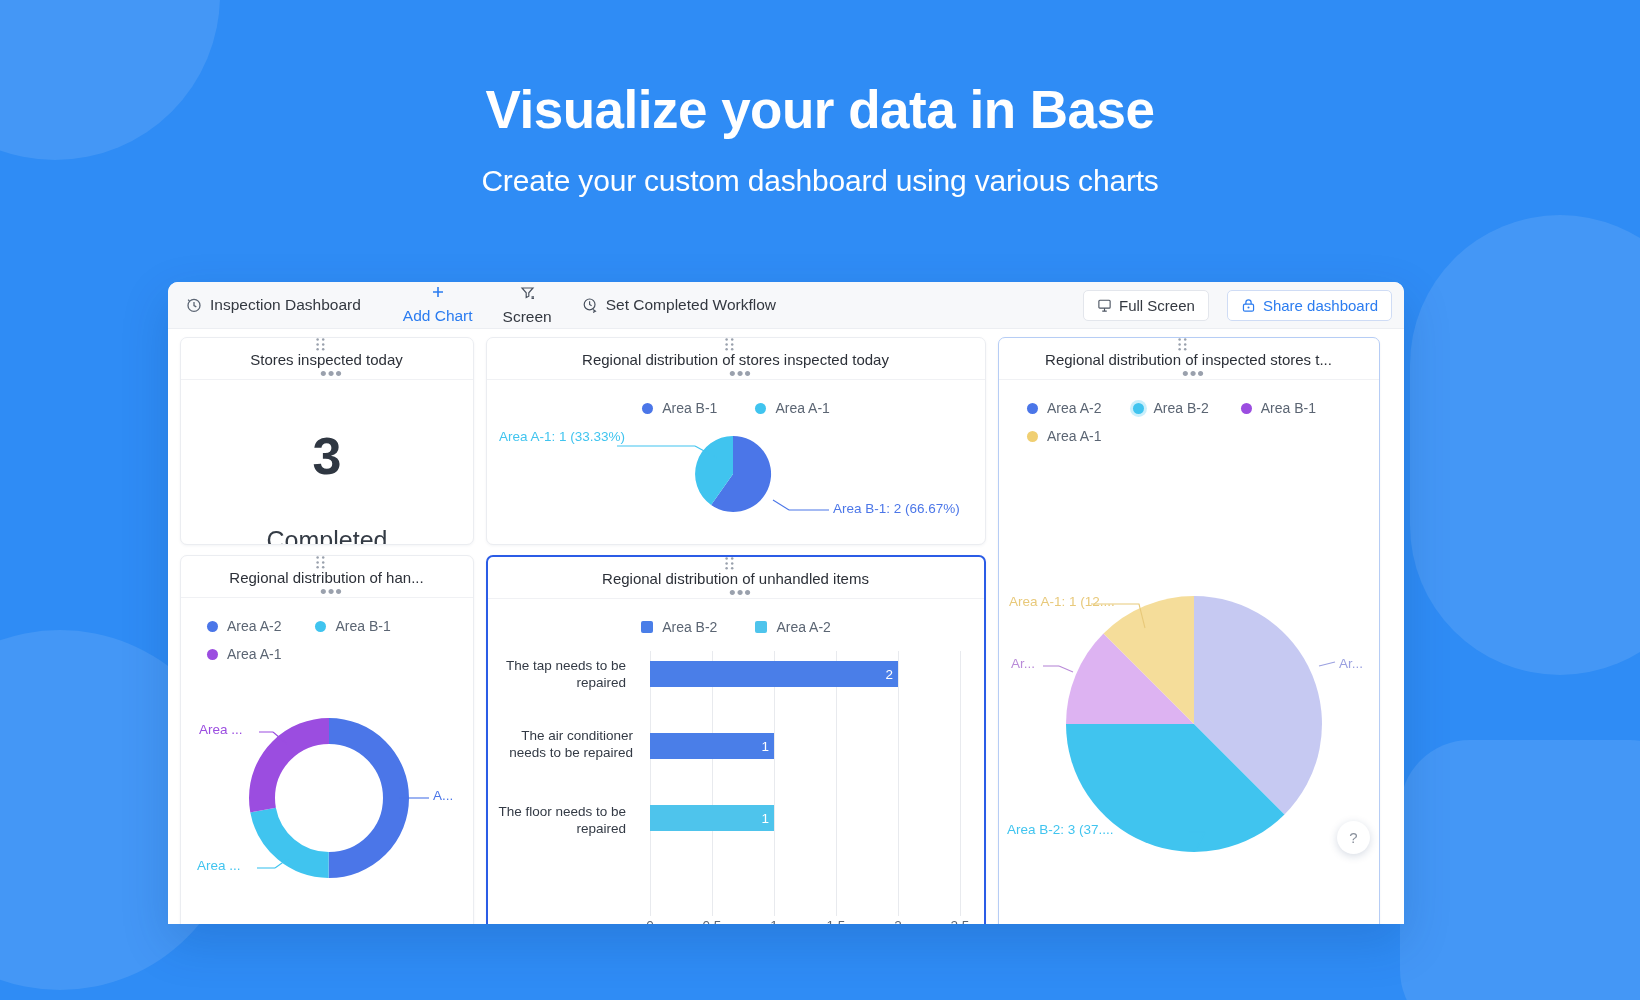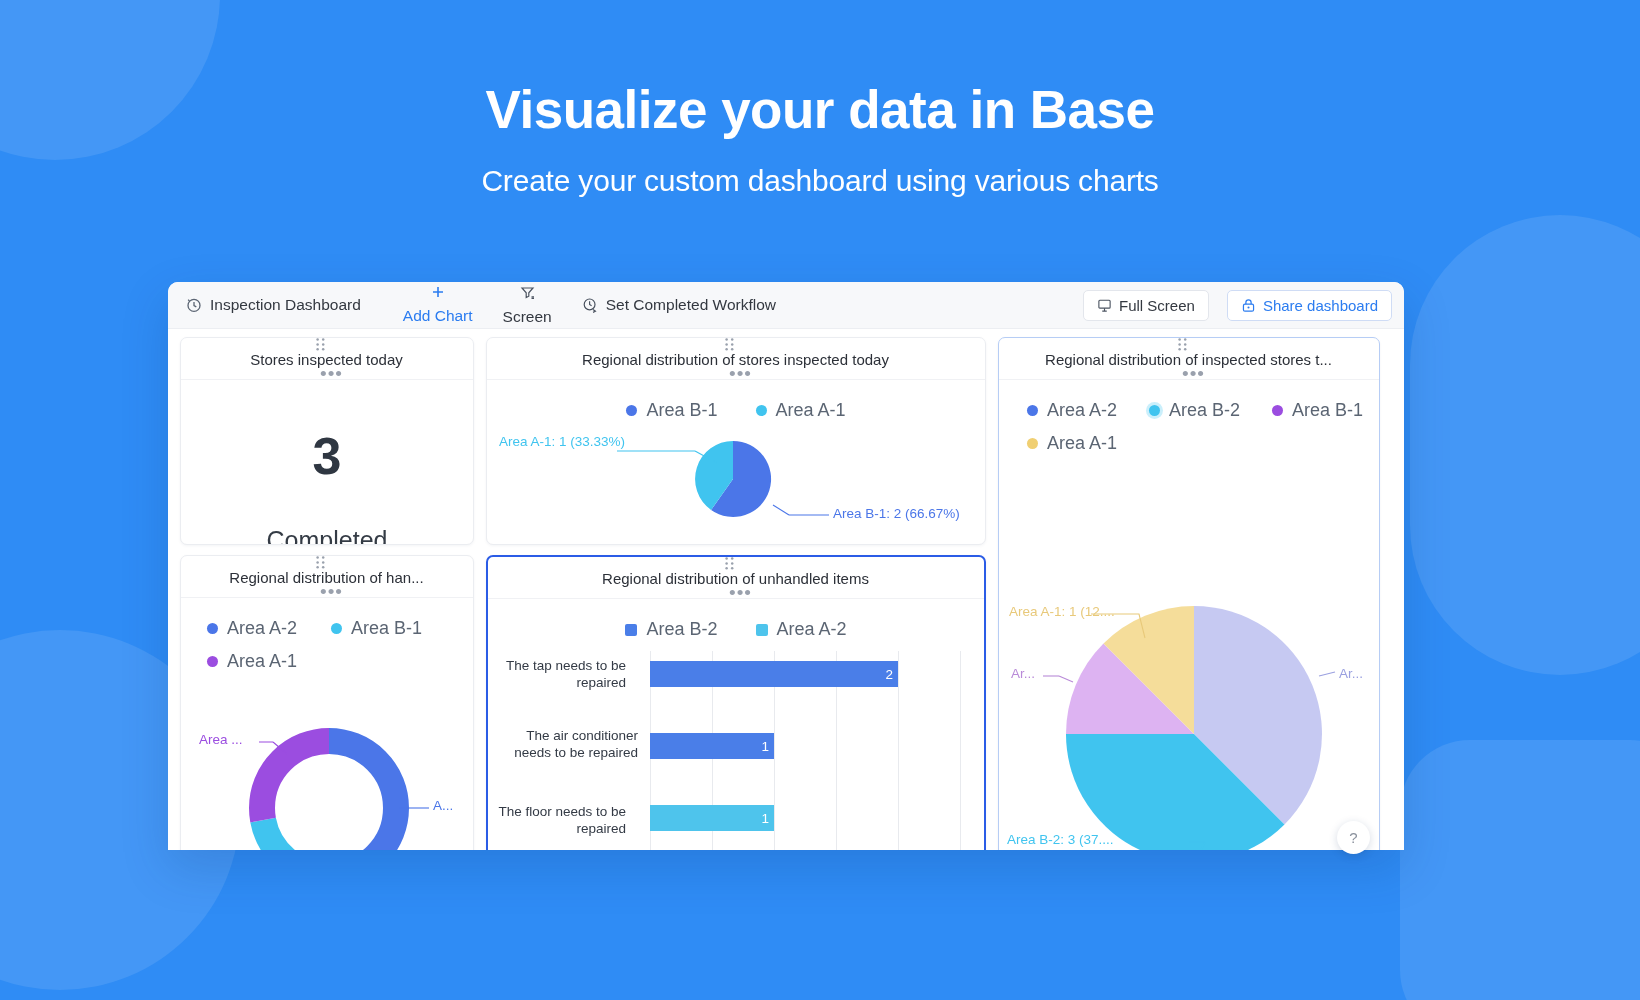--- a/index.html
+++ b/index.html
@@ -25,21 +25,21 @@
     letter-spacing: -0.5px; line-height: 1.05;
   }
   .hero h2 {
     margin-top: 26px; font-size: 30px; font-weight: normal;
     color: #ffffff; letter-spacing: -0.2px;
   }
 
   
   .window {
     position: absolute; left: 168px; top: 282px;
-    width: 1236px; height: 568px;
+    width: 1236px; height: 642px;
     background: #ffffff;
     border-radius: 10px 10px 0 0;
     box-shadow: 0 18px 48px rgba(10,50,110,0.18);
     overflow: hidden;
   }
   .toolbar {
     height: 47px; background: #f7f8fa;
     border-bottom: 1px solid #eceef2;
     display: flex; align-items: center; padding: 0 12px 0 18px;
     position: relative;
@@ -83,21 +83,21 @@
   .dots { color: #9aa1ad; font-size: 19px; line-height: 10px; letter-spacing: 1px; flex: 0 0 auto; margin-left: 10px; }
   .card-body { position: relative; height: calc(100% - 42px); }
 
   
   .metric-num { text-align: center; font-size: 52px; font-weight: bold; color: #2f3742; margin-top: 46px; }
   .metric-lbl { text-align: center; font-size: 25px; color: #343b45; margin-top: 40px; }
 
   
   .legend { display: flex; flex-wrap: wrap; justify-content: center; gap: 10px 38px; padding-top: 20px; }
   .legend.left { justify-content: flex-start; padding-left: 34px; gap: 10px 30px; }
-  .lg { display: flex; align-items: center; gap: 9px; font-size: 18px; color: #5b6573; }
+  .lg { display: flex; align-items: center; gap: 9px; font-size: 14px; color: #5b6573; }
   .sw { width: 11px; height: 11px; border-radius: 50%; flex: 0 0 auto; }
   .sw.square { border-radius: 2px; width: 12px; height: 12px; }
   .sw.ring { box-shadow: 0 0 0 3px rgba(64,196,239,0.28); }
 
   .chart-area { position: relative; width: 100%; height: 100%; }
   .plabel { position: absolute; font-size: 13.5px; white-space: nowrap; }
 
   
   .bar-wrap { position: absolute; left: 0; top: 52px; right: 8px; bottom: 0; }
   .bar-row { position: absolute; display: flex; align-items: center; }
@@ -414,21 +414,21 @@
             <span class="sw square" style="background:#4ec4ec"></span>
             <span>Area A-2</span>
           </div>
         </div>
 
         <div class="bar-wrap">
 
           <div class="bar-row" style="left:0; top:6px;">
             <div class="bar-cat">The tap needs to be repaired</div>
           </div>
-          <div class="bar-row" style="left:12px; top:76px;">
+          <div class="bar-row" style="left:0; top:76px;padding-left:7px;">
             <div class="bar-cat">The air conditioner needs to be repaired</div>
           </div>
           <div class="bar-row" style="left:0; top:152px;">
             <div class="bar-cat">The floor needs to be repaired</div>
           </div>
 
           <div class="bar-plot" style="top:0; bottom:24px;">
             <div class="gridline" style="left:0%"></div>
             <div class="gridline" style="left:20%"></div>
             <div class="gridline" style="left:40%"></div>

